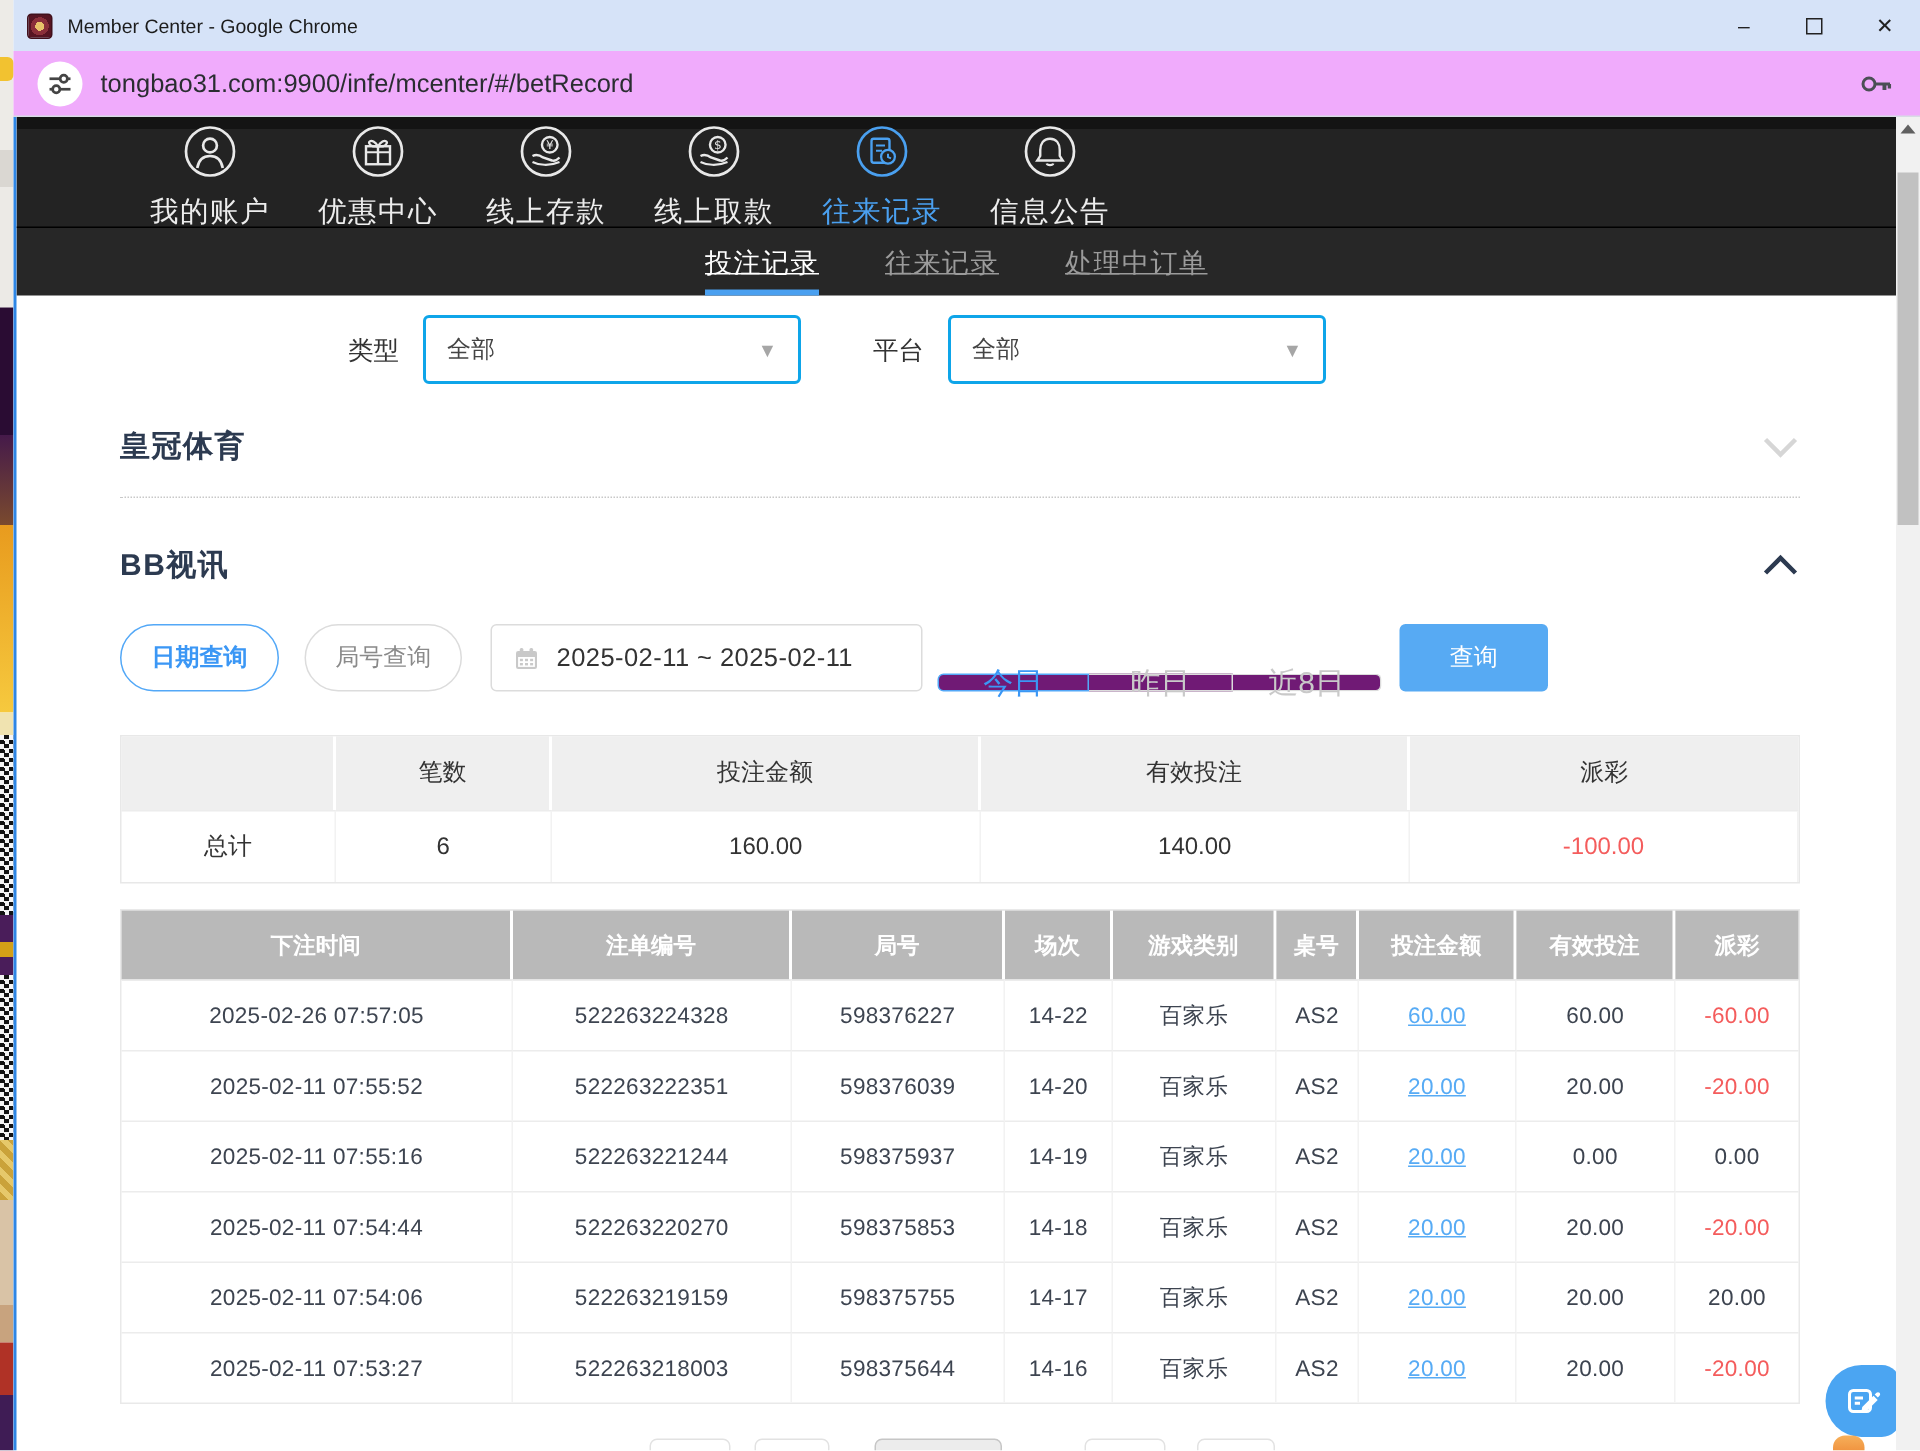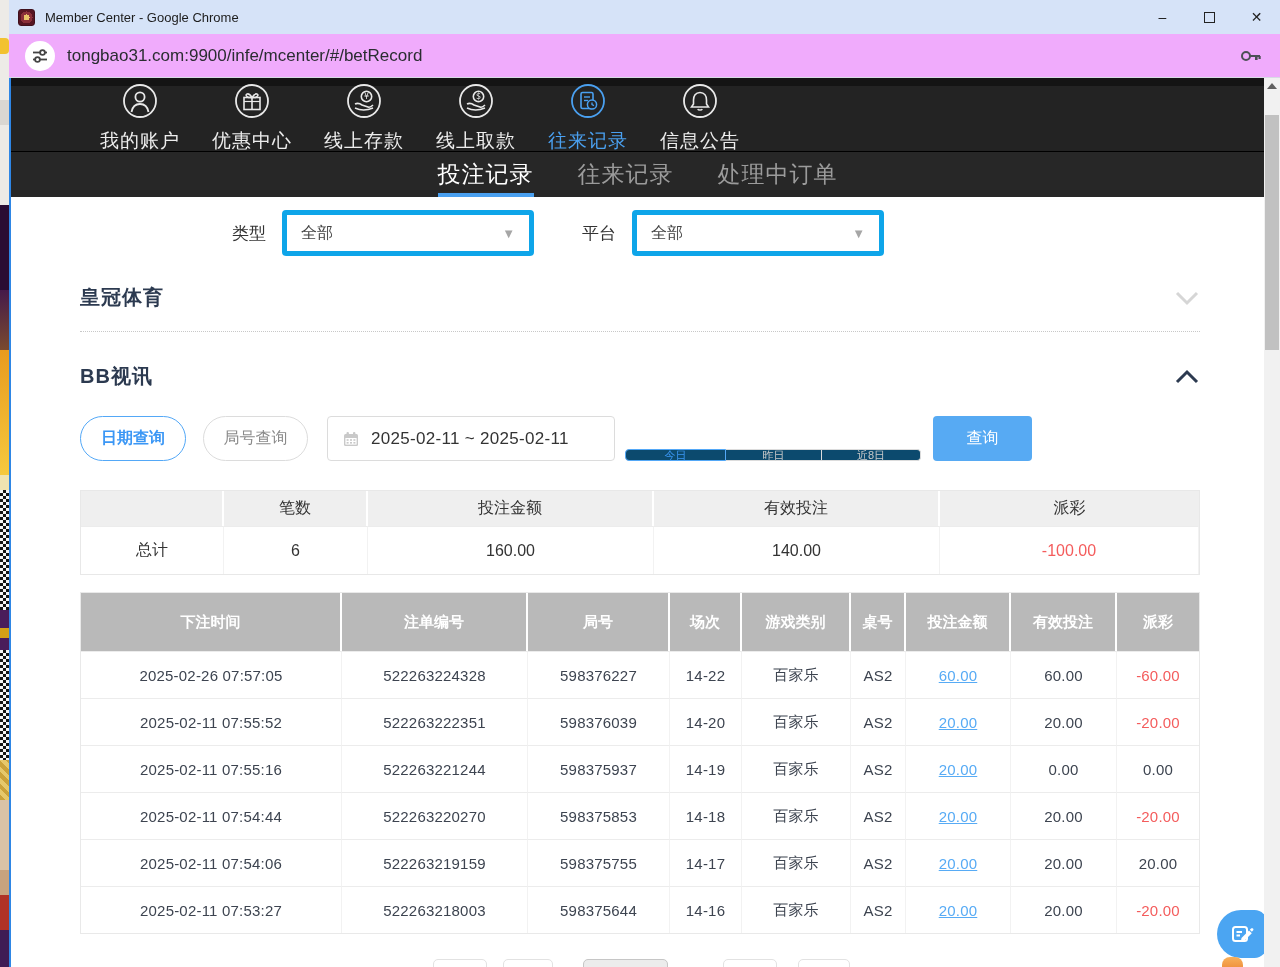--- a/index.html
+++ b/index.html
@@ -32,71 +32,71 @@
           border-left:2px solid #2e86e5; overflow:hidden; }
 
   .dark-top { height:8px; background:#141414; }
   .mainnav { height:66px; background:#232323; display:flex; align-items:center; padding-left:89px; gap:32px; border-bottom:1px solid #000; }
   .nav-item { display:flex; align-items:center; gap:9px; cursor:pointer;flex-direction:column; }
   .nav-item .nav-label { font-size:19px; color:#ededed; letter-spacing:1px; }
   .nav-item.active .nav-label { color:#4aa0f0; }
   .nav-ic { width:36px; height:36px; }
 
   .tabsrow { height:45px; background:#272727; display:flex; justify-content:center; gap:44px; }
-  .tab { position:relative; display:flex; align-items:center; font-size:23px; color:#9b9b9b; letter-spacing:1px; cursor:pointer; }
+  .tab { position:relative; display:flex; align-items:center; font-size:18px; color:#9b9b9b; letter-spacing:1px; cursor:pointer;text-decoration:underline; }
   .tab.active { color:#fff; }
   .tab.active::after { content:""; position:absolute; left:0; right:0; bottom:0; height:4px; background:#4aa0f0; }
 
   .content { padding-left:69px; width:1255px; }
 
   .filter-row { display:flex; align-items:center; margin:13px 0 0 152px; height:46px; }
   .f-label { font-size:17px; color:#333; }
-  .select { width:252px; height:46px; border:5px solid #0ea5e9; border-radius:4px; margin-left:16px;
+  .select { width:252px; height:46px; border:2px solid #0ea5e9; border-radius:4px; margin-left:16px;
             display:flex; align-items:center; padding:0 14px; background:#fff; cursor:pointer; }
   .select .sel-value { font-size:16px; color:#444; }
   .select .caret { margin-left:auto; color:#a6a6a6; font-size:13px; }
   .gap48 { width:48px; }
 
   .section-head { width:1120px; margin-top:28px; height:27px; display:flex; align-items:center; justify-content:space-between; cursor:pointer; }
   .section-title { font-size:20px; font-weight:bold; color:#2c3a50; letter-spacing:1px; }
   .dotted-div { width:1120px; margin-top:20px; border-top:1px dotted #c8c8c8; height:0; }
   .mt31 { margin-top:31px; }
 
   .query-row { width:1120px; margin-top:26px; display:flex; align-items:center; height:45px; }
   .pill { height:45px; border-radius:23px; display:flex; align-items:center; justify-content:center; font-size:16px; cursor:pointer; background:#fff; }
   .pill-date { width:106px; border:1px solid #53a8f7; color:#3b97f5; font-weight:bold; }
   .pill-round { width:105px; border:1px solid #dcdcdc; color:#8a8a8a; margin-left:17px; }
   .datebox { width:288px; height:45px; border:1px solid #dcdcdc; border-radius:4px; margin-left:19px;
              display:flex; align-items:center; padding:0 14px; cursor:pointer; }
   .datebox .d-text { font-size:17px; color:#333; margin-left:11px; letter-spacing:.3px; }
   .seg-group { display:flex; margin-left:10px; height:45px; }
-  .seg { width:99px; display:flex; align-items:center; justify-content:center; font-size:11px; color:#c9c9c9;
-         border:1px solid #dcdcdc; border-left:none; background:#0c4a6e; cursor:pointer;margin-top:33px; }
+  .seg { width:99px; display:flex; align-items:center; justify-content:center; font-size:20px; color:#c9c9c9;
+         border:1px solid #dcdcdc; border-left:none; background:#701a75; cursor:pointer;margin-top:33px; }
   .seg:first-child { border-radius:4px 0 0 4px; width:101px; }
   .seg:nth-child(2){ width:96px; }
   .seg:last-child { border-radius:0 4px 4px 0; }
   .seg.active { border:1px solid #53a8f7; color:#3b97f5; }
   .search-btn { width:99px; height:45px; margin-left:12px; background:#57aaf3; color:#fff; font-size:16px;
                 border:none; border-radius:4px; display:flex; align-items:center; justify-content:center; cursor:pointer; }
 
   
   .sum-table { width:1120px; margin-top:29px; border:1px solid #e8e8e8; }
   .sum-row { display:grid; grid-template-columns:143px 144px 286px 286px 259px; }
-  .sum-row.head { height:35px; }
+  .sum-row.head { height:49px; }
   .sum-row.body { height:48px; }
   .sum-cell { display:flex; align-items:center; justify-content:center; font-size:16px; color:#333;
               border-right:2px solid #fff; }
   .sum-row.head .sum-cell { background:#efefef; }
   .sum-row.body .sum-cell { border-top:1px solid #ececec; border-right:1px solid #f2f2f2; }
   .sum-cell:last-child { border-right:none; }
   .neg { color:#f45c5c !important; }
 
   
   .bet-table { width:1120px; margin-top:17px; border:1px solid #e9e9e9; }
-  .bt-head { display:grid; grid-template-columns:261px 186px 142px 72px 109px 55px 105px 106px 82px; height:58px; }
+  .bt-head { display:grid; grid-template-columns:261px 186px 142px 72px 109px 55px 105px 106px 82px; height:46px; }
   .bt-head .th { background:#b9b9b9; color:#fff; font-size:15px; font-weight:bold; display:flex; align-items:center; justify-content:center; border-right:2px solid #fff; }
   .bt-head .th:last-child { border-right:none; }
   .bt-row { display:grid; grid-template-columns:261px 186px 142px 72px 109px 55px 105px 106px 82px; height:47px; }
   .bt-row .td { display:flex; align-items:center; justify-content:center; font-size:15px; color:#3d4450;
                 border-top:1px solid #ececec; border-right:1px solid #f2f2f2; letter-spacing:.2px; }
   .bt-row .td:last-child { border-right:none; }
   .bt-row .td a.amt-link { color:#57abf5; text-decoration:underline; cursor:pointer; }
 
   
   .pgbtn { position:absolute; height:20px; top:881px; background:#fff; border:1px solid #e2e2e2; border-radius:5px 5px 0 0; }

